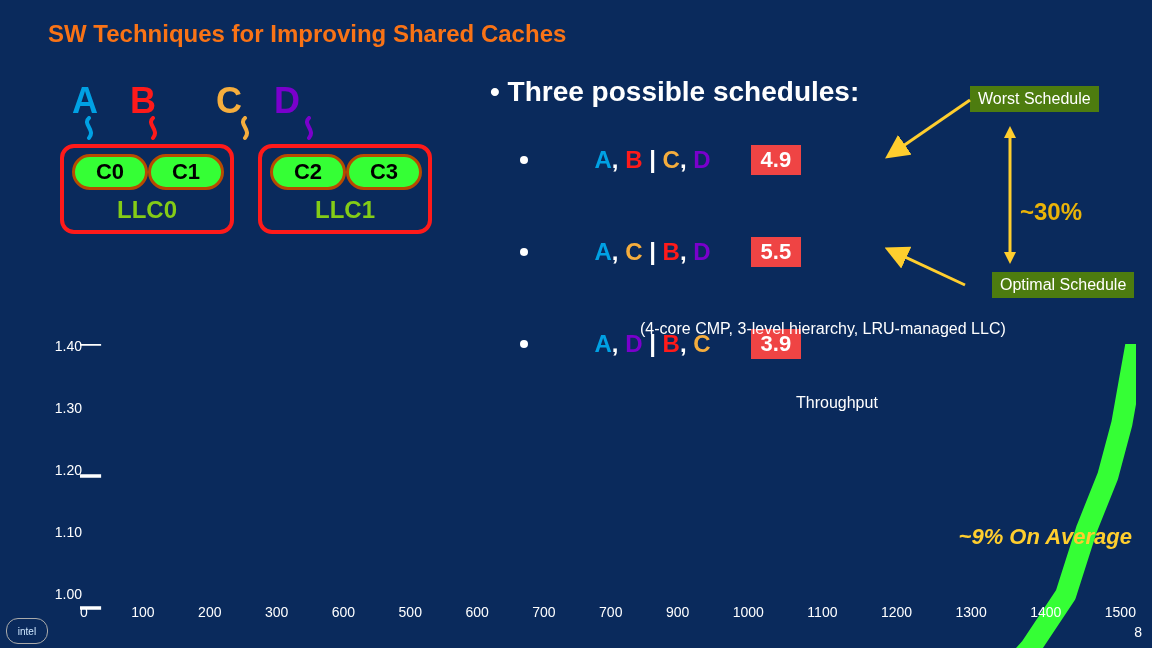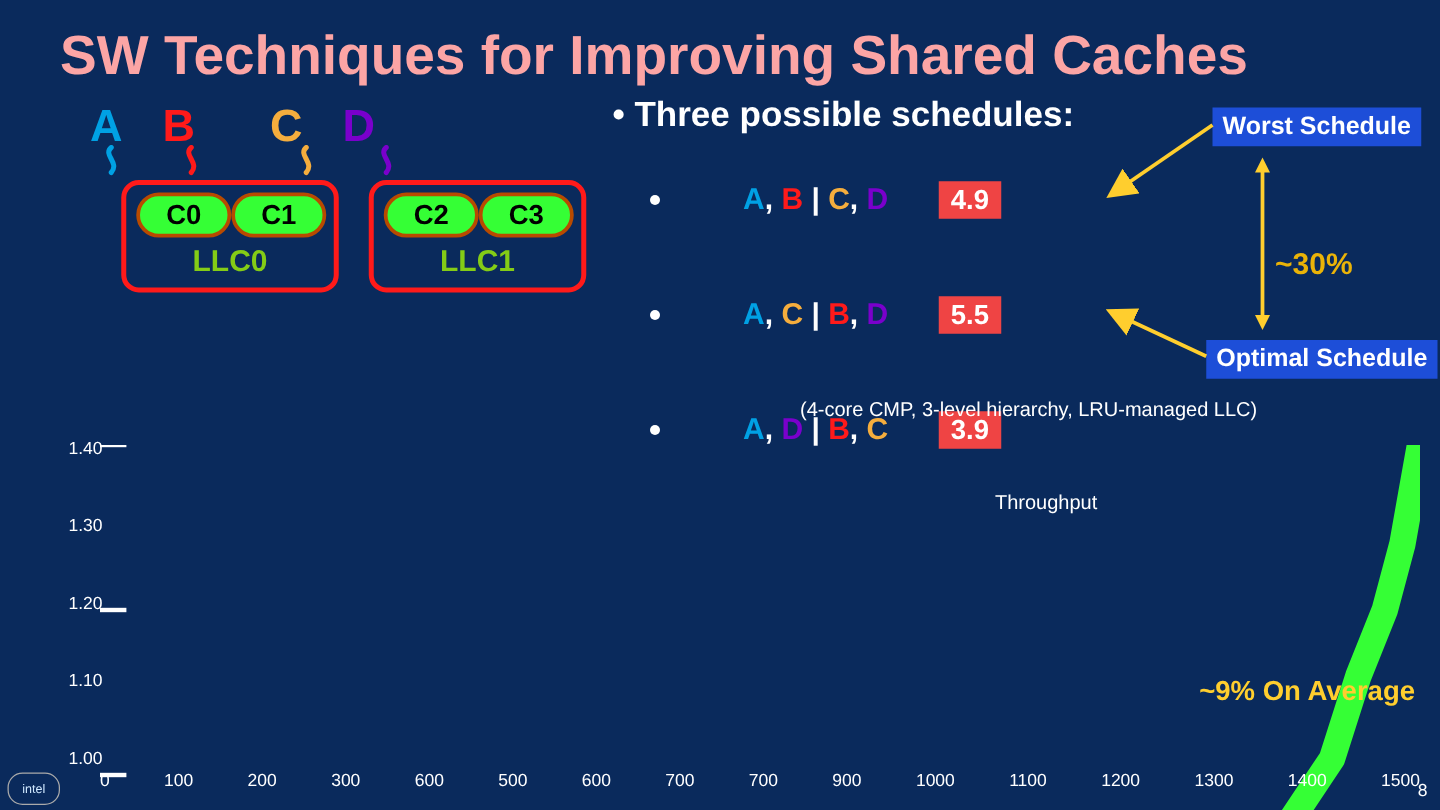--- a/index.html
+++ b/index.html
@@ -10,23 +10,23 @@
     background: #0a2a5c;
     font-family: "Comic Sans MS", "Comic Sans", cursive, sans-serif;
     color: #fff;
     overflow: hidden;
     position: relative;
   }
   .title {
     position: absolute;
     left: 48px;
     top: 20px;
-    font-size: 44px;
-    font-weight: bold;
-    color: #fca5a5;
+    font-size: 24px;
+    font-weight: bold;
+    color: #f97316;
   }
 
   
   .diagram {
     position: absolute;
     left: 60px;
     top: 80px;
     width: 380px;
   }
   .letters {
@@ -40,21 +40,20 @@
   .lA { color: #00a1e4; }
   .lB { color: #ff1a1a; }
   .lC { color: #f5ad3d; }
   .lD { color: #7a00cc; }
   .squiggles { display:flex; gap: 34px; margin-left:14px; margin-top:-6px;}
   .squiggles svg { width: 30px; height: 26px; }
   .llc-group {
     display: flex;
     gap: 24px;
     margin-top: 2px;
-    margin-left: 37px;
   }
   .llc-box {
     border: 4px solid #ff1a1a;
     border-radius: 14px;
     padding: 6px 8px 6px 8px;
     background: transparent;
     width: 150px;
   }
   .core-row {
     display: flex;
@@ -120,36 +119,36 @@
   .throughput-label {
     font-size: 16px; font-weight: normal; color:#fff;
     margin-left: 306px; margin-top: 2px;
   }
   .annot-30 {
     position:absolute; left: 1020px; top: 198px;
     font-size: 24px; font-weight: bold; color:#eab308;
   }
   .worst-badge, .optimal-badge {
     position:absolute;
-    background:#1d4ed8; color:#fff; font-weight:bold; font-size:20px;
+    background:#4d7c0f; color:#fff; font-weight:normal; font-size:16px;
     padding: 4px 8px;
   }
   .worst-badge { left: 970px; top: 86px; }
-  .optimal-badge { left: 965px; top: 272px; }
+  .optimal-badge { left: 992px; top: 272px; }
   .arrow-svg { position:absolute; pointer-events:none; }
   .note-4core {
     position:absolute; left: 640px; top: 320px;
     font-size: 16px; color:#fff;
   }
 
   
   .chart {
     position: absolute;
     left: 24px;
-    top: 356px;
+    top: 344px;
     width: 1112px;
     height: 280px;
   }
   .plot {
     position:absolute;
     left: 56px;
     top: 0;
     right: 0;
     bottom: 28px;
   }
@@ -159,22 +158,22 @@
     display:flex; justify-content: space-between;
     font-size: 14px;
   }
   .ylabels {
     position:absolute;
     left: 24px; top: -6px; bottom: 22px; width: 34px;
     display:flex; flex-direction:column; justify-content: space-between;
     font-size: 14px; align-items: flex-end;
   }
   .avg-note {
-    position:absolute; right: 20px; top: 540px;
-    font-size: 22px; font-weight: bold; color:#ffce2e;
+    position:absolute; right: 20px; top: 524px;
+    font-size: 22px; font-weight: bold; color:#ffce2e;font-style:italic;
   }
   .pagenum {
     position:absolute; right: 10px; bottom: 8px; font-size:14px; color:#fff;
   }
   .intel-logo {
     position:absolute; left: 6px; bottom: 4px;
     width: 40px; height: 24px; border: 1px solid #aaa;
     border-radius: 12px;
     display:flex;align-items:center;justify-content:center;
     font-size: 10px; color:#cfe8ff; font-family: Arial, sans-serif;

